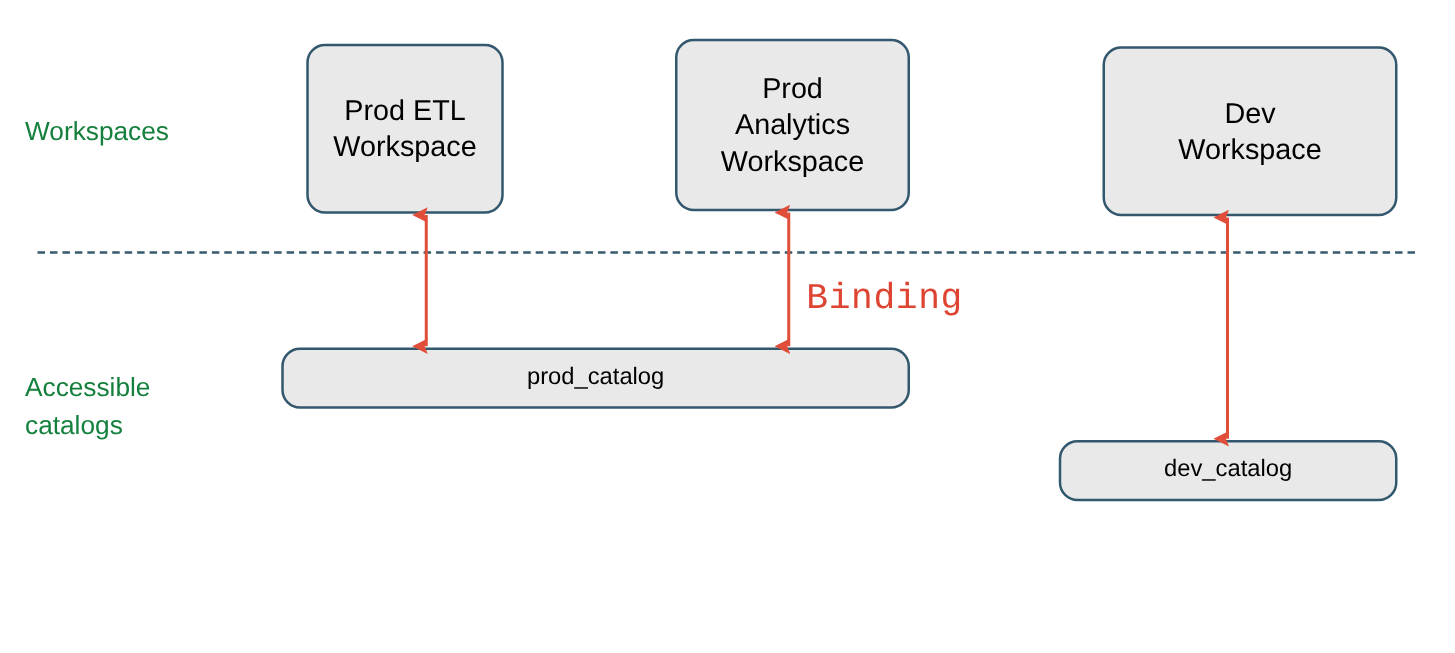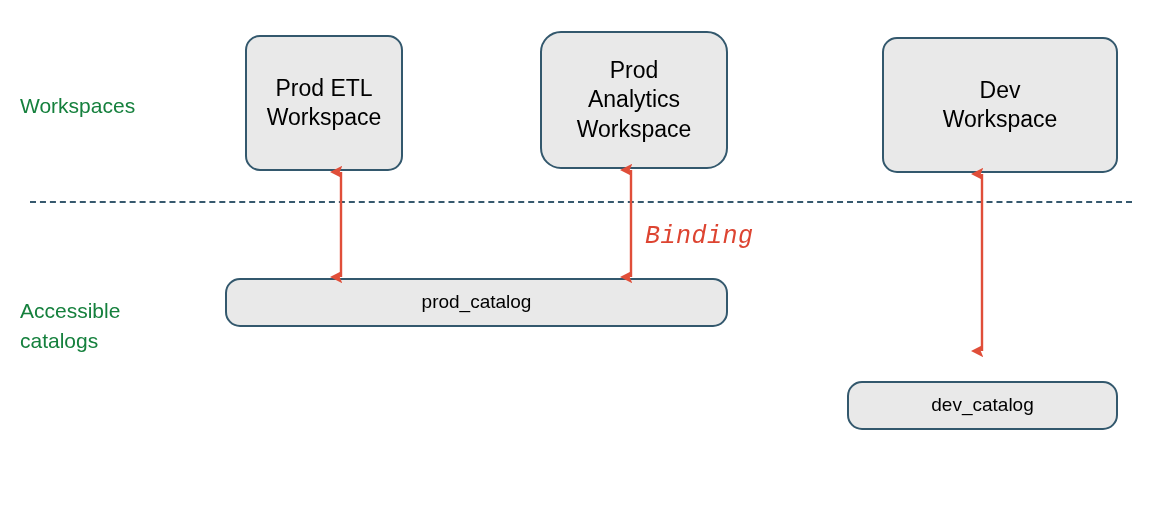--- a/index.html
+++ b/index.html
@@ -44,25 +44,25 @@
     font-family: "Liberation Sans", sans-serif;
   }
   .node .node-text {
     white-space: pre-line;
     line-height: 1.28;
   }
   .workspace-node .node-text { font-size: 23px; }
   .catalog-node  .node-text { font-size: 19px; }
 
   #node-prod-etl       { left: 245px; top: 35px; width: 158px; height: 136px; }
-  #node-prod-analytics { left: 540px; top: 31px; width: 188px; height: 138px; border-radius: 21px; }
+  #node-prod-analytics { left: 540px; top: 31px; width: 188px; height: 138px; }
   #node-dev            { left: 882px; top: 37px; width: 236px; height: 136px; }
 
   #node-prod-catalog { left: 225px; top: 278px; width: 503px; height: 49px; }
-  #node-dev-catalog  { left: 847px; top: 352px; width: 271px; height: 49px; margin-top: 29px; }
+  #node-dev-catalog  { left: 847px; top: 352px; width: 271px; height: 49px; }
 
   
   #divider {
     position: absolute;
     left: 30px;
     top: 201px;
     width: 1102px;
     height: 0;
     border-top: 2px dashed #36596e;
   }
@@ -77,24 +77,23 @@
     pointer-events: none;
   }
 
   
   #binding-label {
     position: absolute;
     left: 645px;
     top: 222px;
     color: #dd4431;
     font-family: "Liberation Mono", "DejaVu Sans Mono", monospace;
-    font-size: 25px;
+    font-size: 29px;
     letter-spacing: 0.5px;
     white-space: nowrap;
-    font-style: italic;
   }
 </style>
 </head>
 <body>
 
 <div id="canvas">
 
   <div class="row-label" id="label-workspaces">Workspaces</div>
 
   <div class="row-label" id="label-catalogs">Accessible

